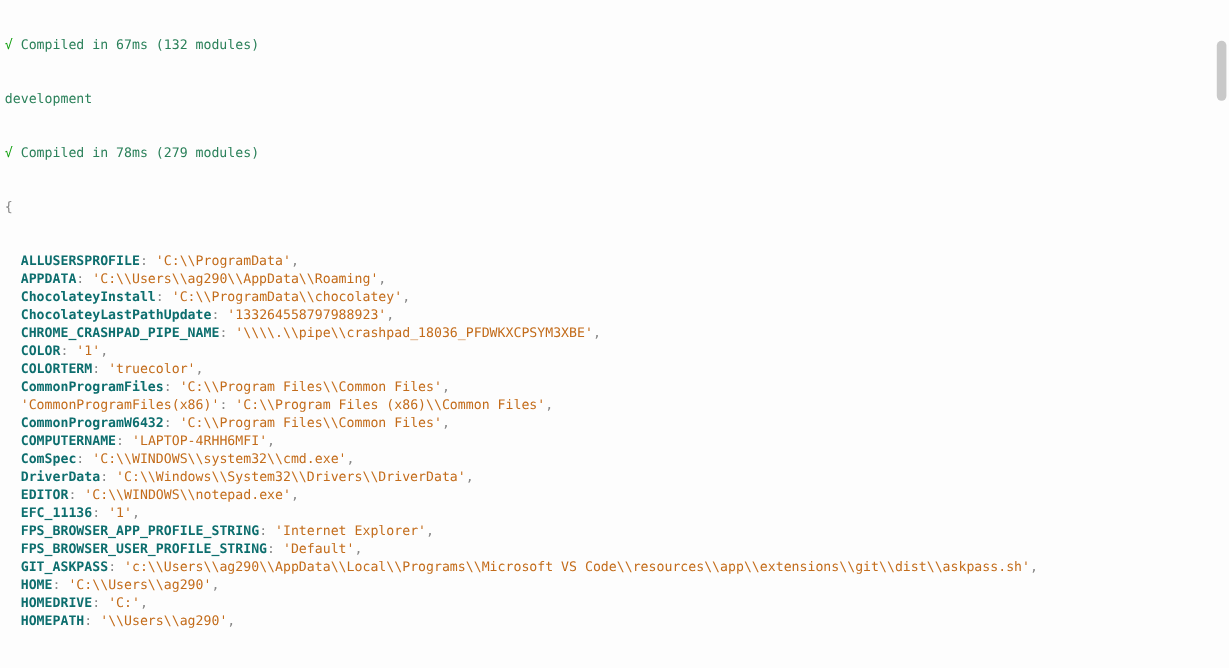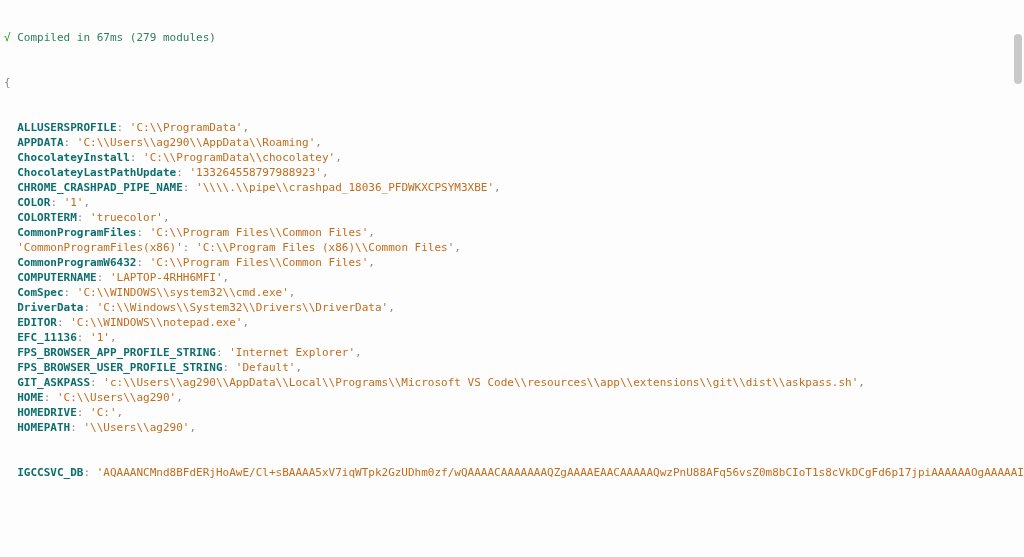--- a/index.html
+++ b/index.html
@@ -32,20 +32,22 @@
     width:8px;
     height:50px;
     background:#c9c9c9;
     border-radius:4px;
   }
 </style>
 </head>
 <body>
 
 <div class="terminal">
-  <div class="line"><span class="check">√</span><span class="top"> Compiled in 67ms (279 modules)</span></div>
+  <div class="line"><span class="check">√</span><span class="top"> Compiled in 67ms (132 modules)</span></div>
+  <div class="line top">development</div>
+  <div class="line"><span class="check">√</span><span class="top"> Compiled in 78ms (279 modules)</span></div>
   <div class="line brace">{</div>
   <div id="env-block-1"><div class="line">  <span class="key">ALLUSERSPROFILE</span><span class="pun">: </span><span class="str">'C:\\ProgramData'</span><span class="pun">,</span></div><div class="line">  <span class="key">APPDATA</span><span class="pun">: </span><span class="str">'C:\\Users\\ag290\\AppData\\Roaming'</span><span class="pun">,</span></div><div class="line">  <span class="key">ChocolateyInstall</span><span class="pun">: </span><span class="str">'C:\\ProgramData\\chocolatey'</span><span class="pun">,</span></div><div class="line">  <span class="key">ChocolateyLastPathUpdate</span><span class="pun">: </span><span class="str">'133264558797988923'</span><span class="pun">,</span></div><div class="line">  <span class="key">CHROME_CRASHPAD_PIPE_NAME</span><span class="pun">: </span><span class="str">'\\\\.\\pipe\\crashpad_18036_PFDWKXCPSYM3XBE'</span><span class="pun">,</span></div><div class="line">  <span class="key">COLOR</span><span class="pun">: </span><span class="str">'1'</span><span class="pun">,</span></div><div class="line">  <span class="key">COLORTERM</span><span class="pun">: </span><span class="str">'truecolor'</span><span class="pun">,</span></div><div class="line">  <span class="key">CommonProgramFiles</span><span class="pun">: </span><span class="str">'C:\\Program Files\\Common Files'</span><span class="pun">,</span></div><div class="line">  <span class="str">'CommonProgramFiles(x86)'</span><span class="pun">: </span><span class="str">'C:\\Program Files (x86)\\Common Files'</span><span class="pun">,</span></div><div class="line">  <span class="key">CommonProgramW6432</span><span class="pun">: </span><span class="str">'C:\\Program Files\\Common Files'</span><span class="pun">,</span></div><div class="line">  <span class="key">COMPUTERNAME</span><span class="pun">: </span><span class="str">'LAPTOP-4RHH6MFI'</span><span class="pun">,</span></div><div class="line">  <span class="key">ComSpec</span><span class="pun">: </span><span class="str">'C:\\WINDOWS\\system32\\cmd.exe'</span><span class="pun">,</span></div><div class="line">  <span class="key">DriverData</span><span class="pun">: </span><span class="str">'C:\\Windows\\System32\\Drivers\\DriverData'</span><span class="pun">,</span></div><div class="line">  <span class="key">EDITOR</span><span class="pun">: </span><span class="str">'C:\\WINDOWS\\notepad.exe'</span><span class="pun">,</span></div><div class="line">  <span class="key">EFC_11136</span><span class="pun">: </span><span class="str">'1'</span><span class="pun">,</span></div><div class="line">  <span class="key">FPS_BROWSER_APP_PROFILE_STRING</span><span class="pun">: </span><span class="str">'Internet Explorer'</span><span class="pun">,</span></div><div class="line">  <span class="key">FPS_BROWSER_USER_PROFILE_STRING</span><span class="pun">: </span><span class="str">'Default'</span><span class="pun">,</span></div><div class="line">  <span class="key">GIT_ASKPASS</span><span class="pun">: </span><span class="str">'c:\\Users\\ag290\\AppData\\Local\\Programs\\Microsoft VS Code\\resources\\app\\extensions\\git\\dist\\askpass.sh'</span><span class="pun">,</span></div><div class="line">  <span class="key">HOME</span><span class="pun">: </span><span class="str">'C:\\Users\\ag290'</span><span class="pun">,</span></div><div class="line">  <span class="key">HOMEDRIVE</span><span class="pun">: </span><span class="str">'C:'</span><span class="pun">,</span></div><div class="line">  <span class="key">HOMEPATH</span><span class="pun">: </span><span class="str">'\\Users\\ag290'</span><span class="pun">,</span></div></div>
   <div id="long-block"><div class="line">  <span class="key">IGCCSVC_DB</span><span class="pun">: </span><span class="str">'AQAAANCMnd8BFdERjHoAwE/Cl+sBAAAA5xV7iqWTpk2GzUDhm0zf/wQAAAACAAAAAAAQZgAAAAEAACAAAAAQwzPnU88AFq56vsZ0m8bCIoT1s8cVkDCgFd6p17jpiAAAAAAOgAAAAAIAACAAAAAtm3kG6oYjSrlLrEyUfGGBm/3um1lAoWYjgHSm6S</span></div></div>
   
 </div>
 
 <div class="scroll"></div>
 
 </body></html>

